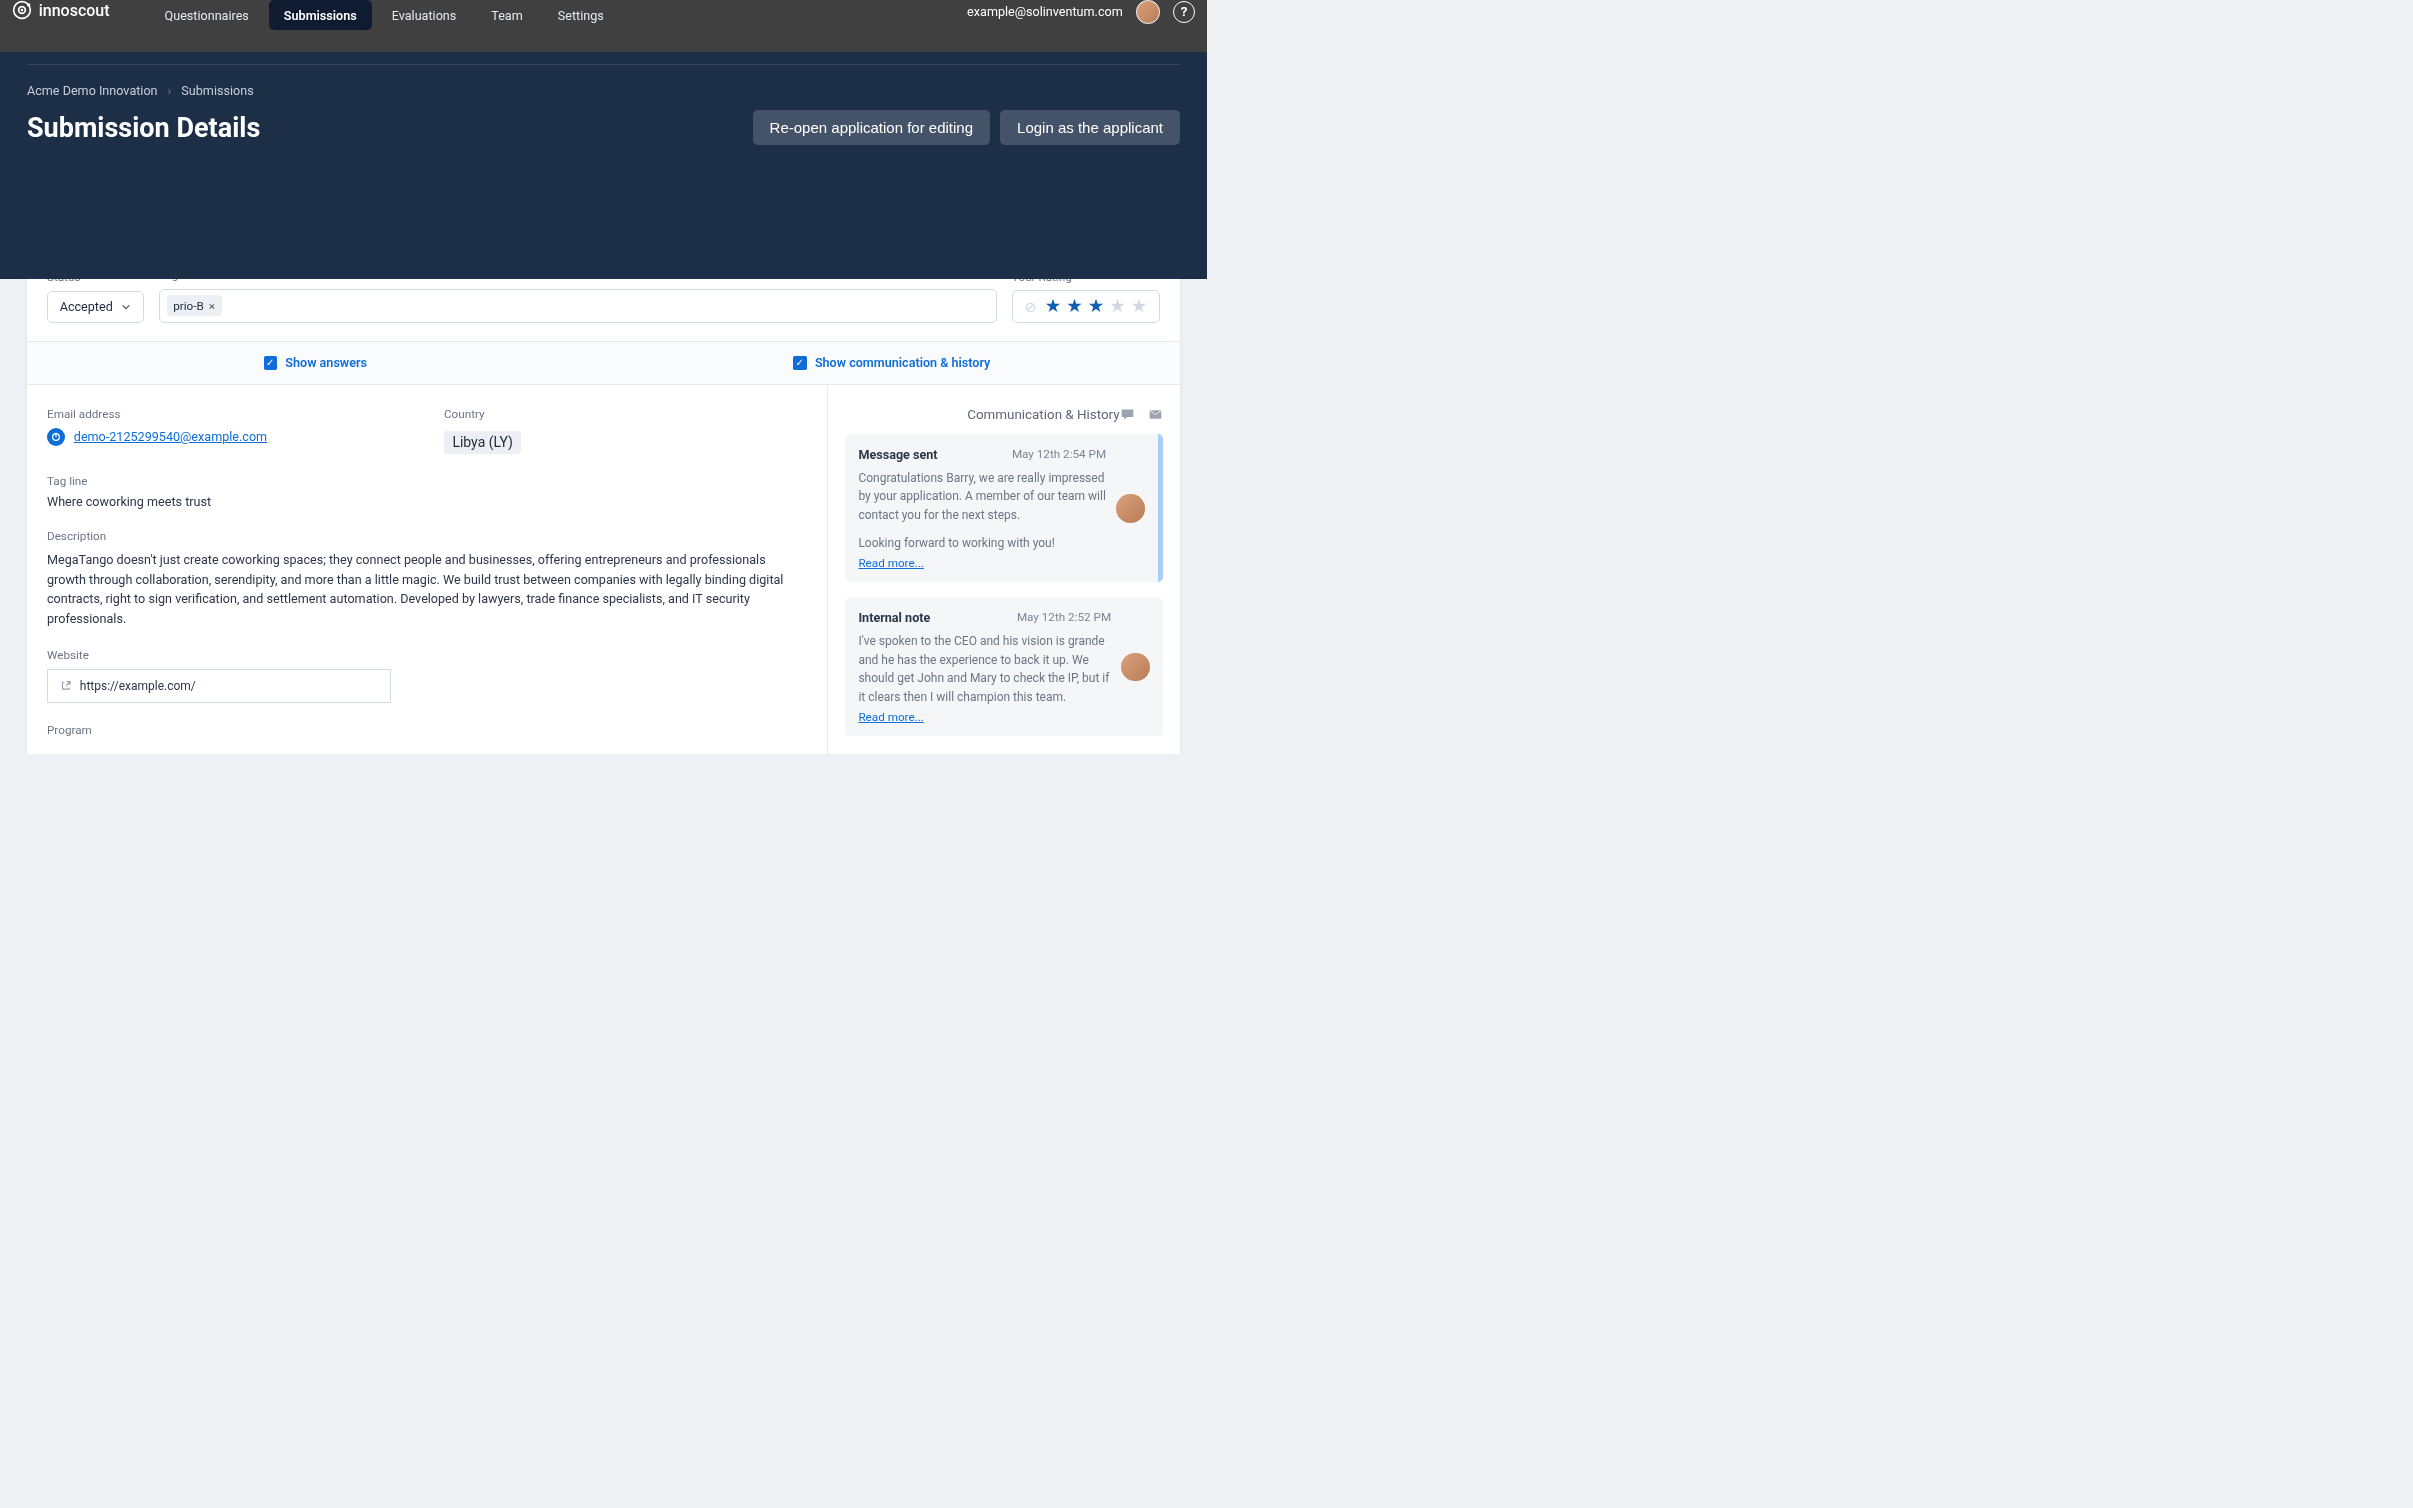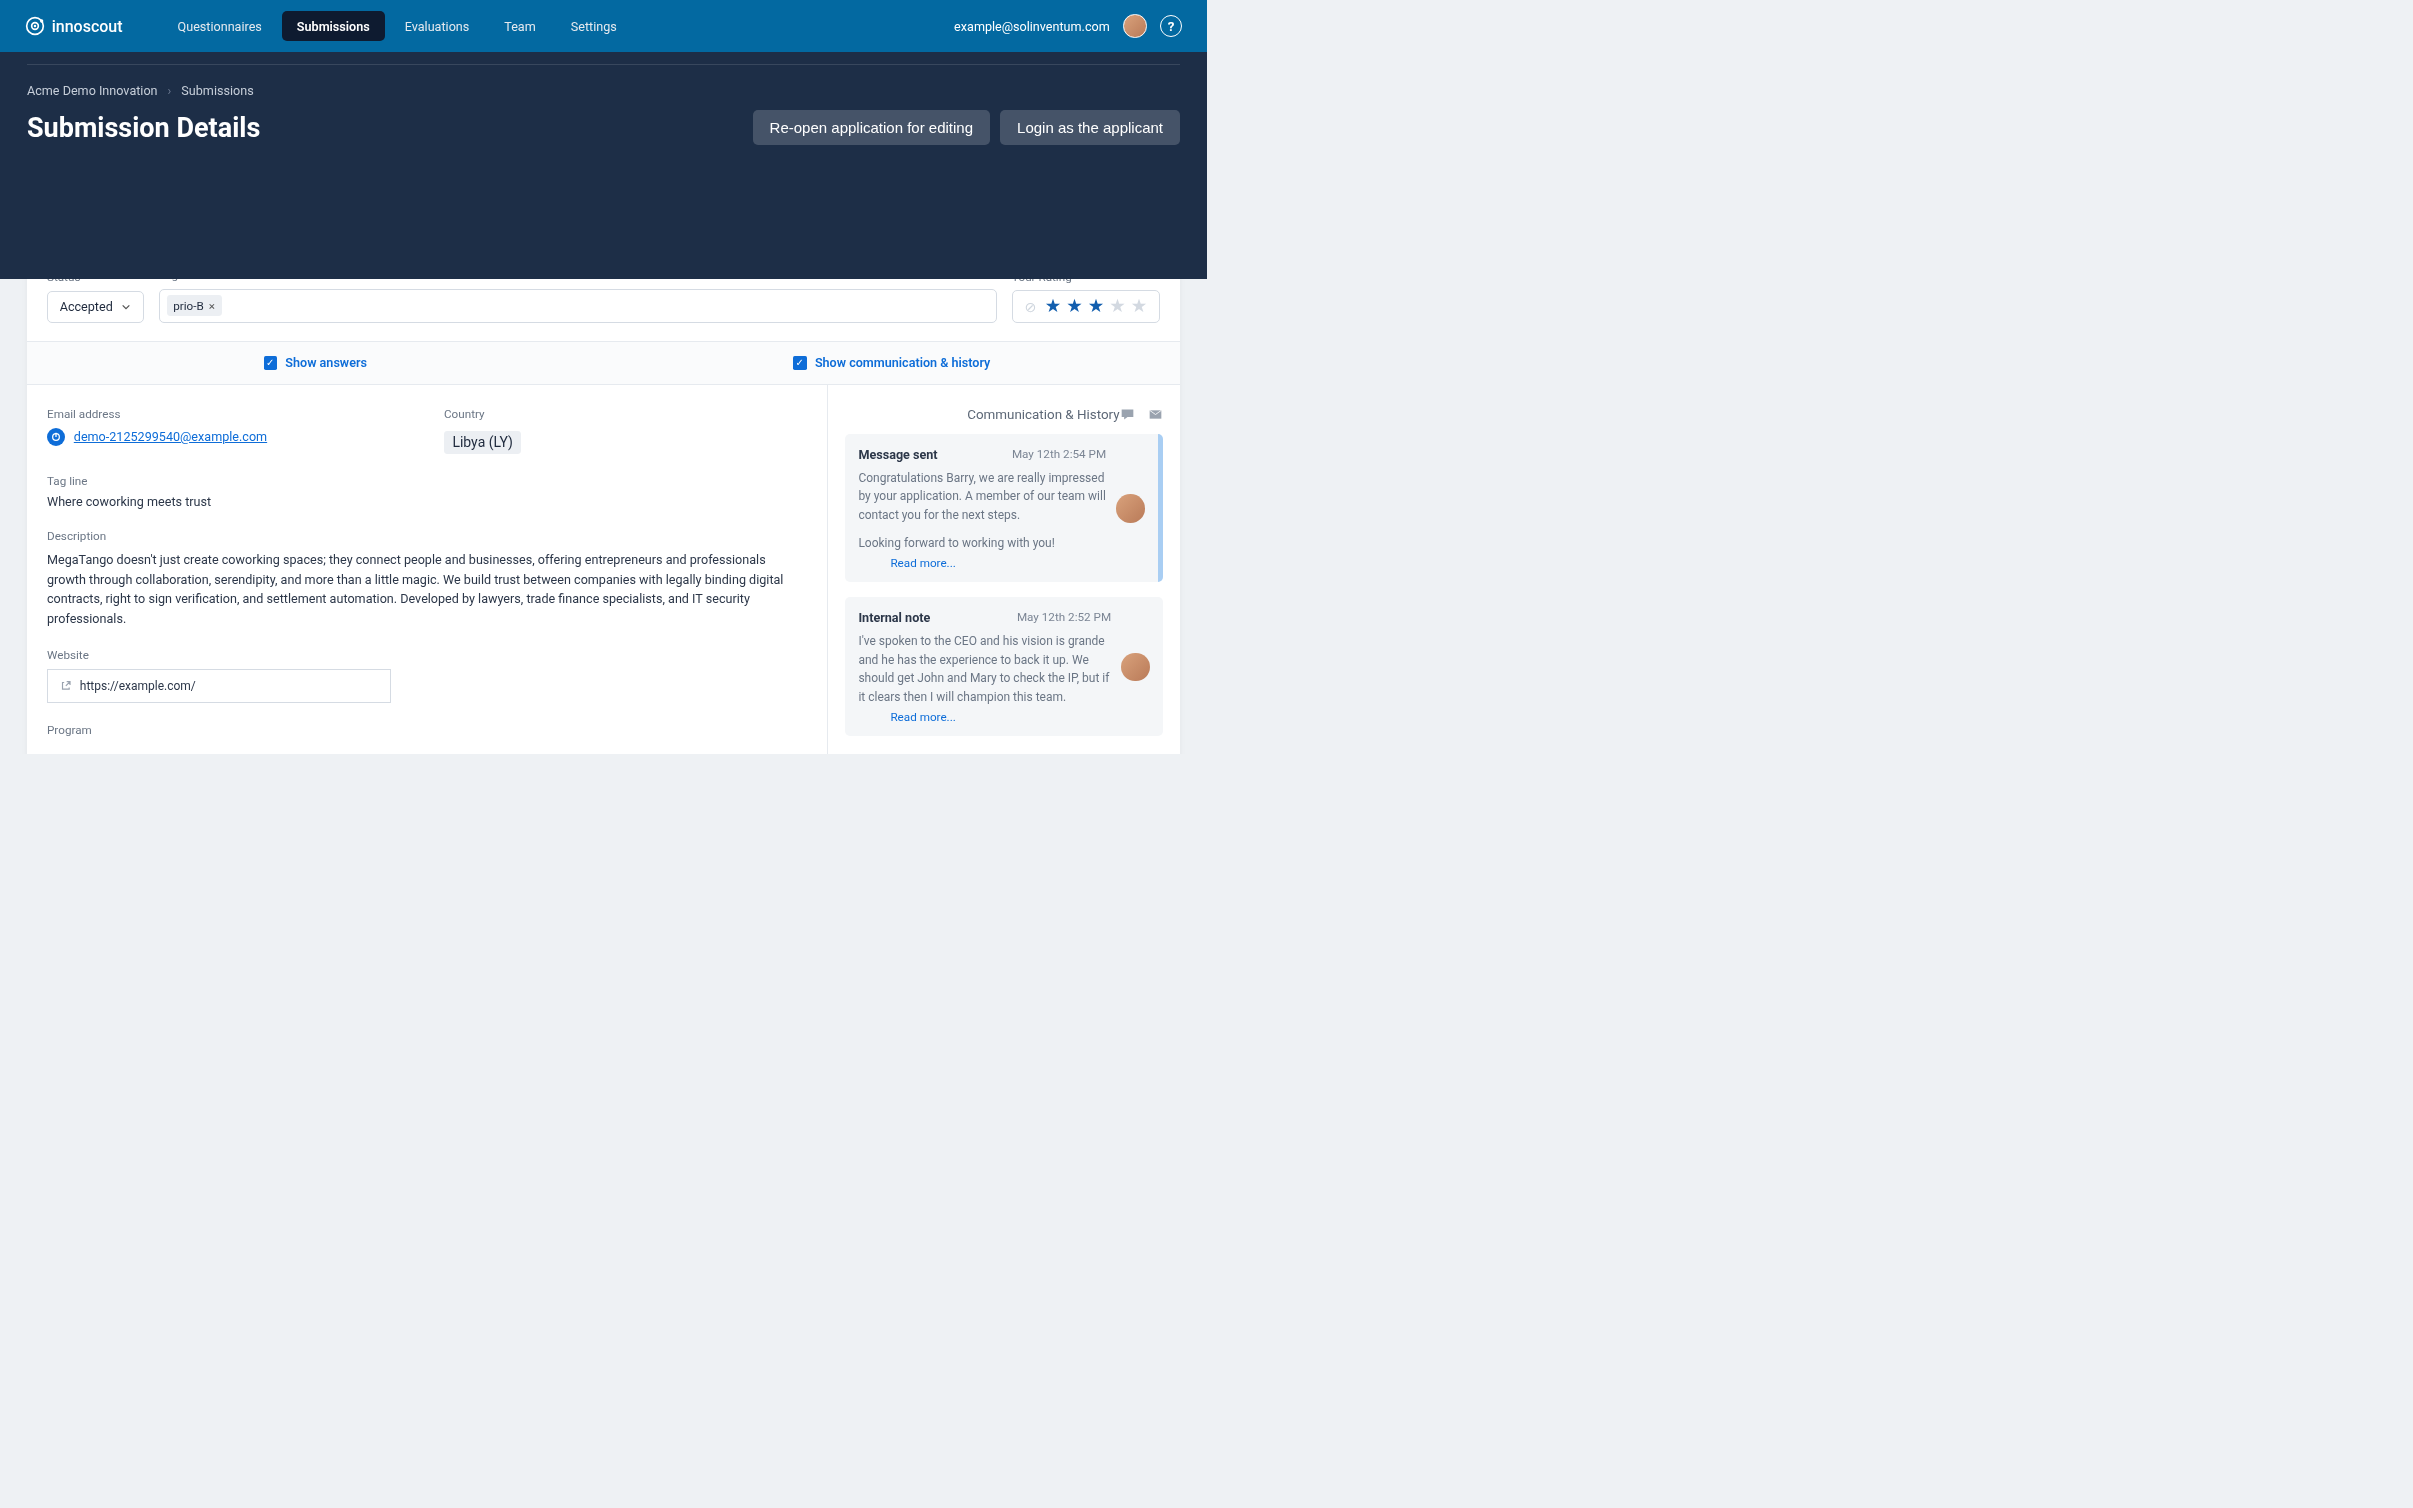--- a/index.html
+++ b/index.html
@@ -1,17 +1,17 @@
 <!DOCTYPE html>
 <html><head>
 <meta charset="utf-8">
 <style>
 * { margin:0; padding:0; box-sizing:border-box; }
 html,body{ width:1207px; height:754px; font-family:-apple-system,BlinkMacSystemFont,"Segoe UI",Roboto,sans-serif; background:#eef1f4; color:#1f2a3d; overflow:hidden; font-size:12px; }
-.topbar{ background:#0369a1; color:#fff; padding:0 25px; height:52px; display:flex; align-items:center; }
+.topbar{ background:#404040; color:#fff; padding:0 12px; height:52px; display:flex; align-items:flex-start; }
 .logo{ display:flex; align-items:center; gap:6.7px; font-size:16px; font-weight:500; margin-right:40px; }
 .logo-mark{ width:20px; height:20px; }
 .nav{ display:flex; gap:5px; }
 .nav-item{ padding:7.5px 15px; border-radius:5px; color:#e6eaef; cursor:pointer; font-size:12.6px; }
 .nav-item.active{ background:#0e1b30; font-weight:600; color:#fff; }
 .topbar-right{ margin-left:auto; display:flex; align-items:center; gap:13.4px; }
 .user-email{ font-size:12.6px; }
 .avatar{ width:23.5px; height:23.5px; border-radius:50%; background:linear-gradient(135deg,#d9a27c,#b97a58); border:1.7px solid #fff; }
 .help-icon{ width:22px; height:22px; border:1.7px solid #fff; border-radius:50%; display:flex; align-items:center; justify-content:center; font-weight:700; font-size:13.4px; cursor:pointer; }
 .header{ background:#1d2e47; padding:12px 27px 34px; color:#fff; position:relative; padding-bottom:134px; }
@@ -60,21 +60,21 @@
 .comm-icons{ display:flex; gap:13.4px; color:#9aa3af; }
 .msg{ border-radius:5px; padding:13.4px 13.4px 11.7px; margin-bottom:15px; position:relative; display:flex; gap:10px; }
 .msg-body{ flex:1; }
 .msg-sent{ background:#f4f6f8; border-right:5px solid #a9cef3; }
 .msg-note{ background:#f4f6f8; }
 .msg-head{ display:flex; justify-content:space-between; margin-bottom:6.7px; }
 .msg-title{ font-weight:700; color:#2c3749; font-size:12.6px; }
 .msg-time{ color:#7b8594; font-size:11.7px; }
 .msg-text{ color:#6b7685; font-size:12px; line-height:1.55; }
 .msg-avatar{ width:28.5px; height:28.5px; border-radius:50%; background:linear-gradient(135deg,#d9a27c,#b97a58); flex-shrink:0; align-self:center; }
-.read-more{ color:#0e6dd8; font-size:11.7px; cursor:pointer; margin-top:3.4px; display:inline-block;margin-left:32px; }
+.read-more{ color:#0e6dd8; text-decoration:underline; font-size:11.7px; cursor:pointer; margin-top:3.4px; display:inline-block; }
 </style>
 </head>
 <body>
 
 <div class="topbar">
   <div class="logo">
     <svg class="logo-mark" viewBox="0 0 24 24">
         <circle cx="12" cy="12" r="10" fill="none" stroke="#fff" stroke-width="2"></circle>
         <circle cx="12" cy="12" r="4" fill="none" stroke="#fff" stroke-width="2"></circle>
         <circle cx="12" cy="12" r="1.5" fill="#fff"></circle>

